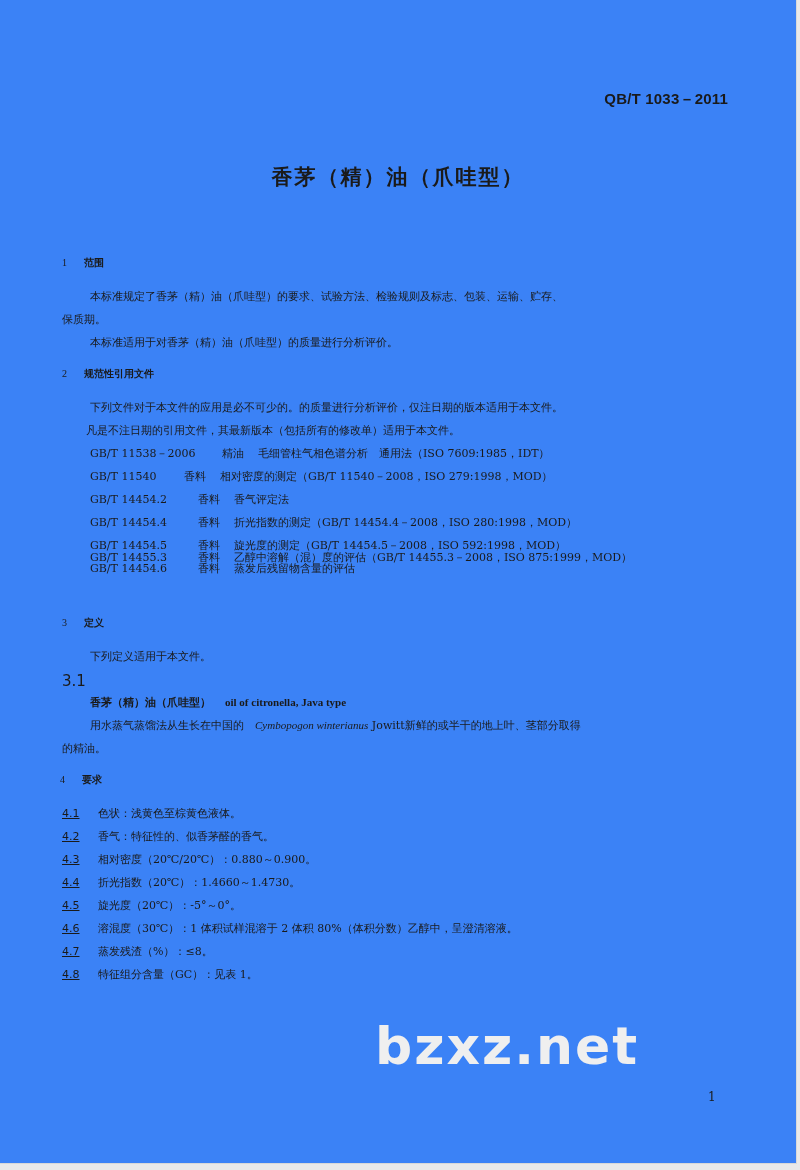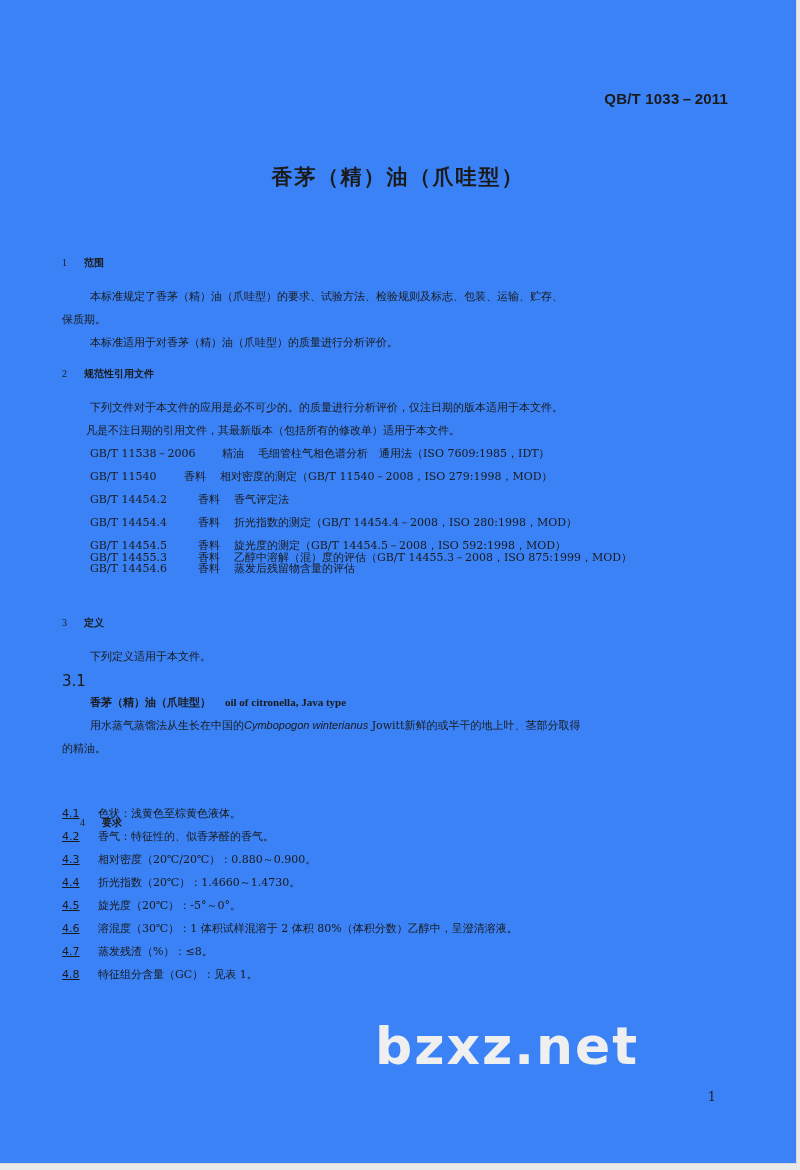--- a/index.html
+++ b/index.html
@@ -24,21 +24,21 @@
     }
     .h { font-family: Liberation Serif, serif; font-weight: bold; font-size: 10px; }
     .h .num { display: inline-block; width: 22px; font-weight: normal; }
     .sub { font-family: "DejaVu Sans", sans-serif; font-size: 15px; }
     .term { font-weight: bold; font-family: "DejaVu Sans", sans-serif; }
     .term .en { font-family: "Liberation Serif", serif; font-weight: bold; margin-left: 14px; text-align: right; }
     .ref .code { display: inline-block; }
     .ref .cat { display: inline-block; margin-left: 14px; }
     .ref .name { display: inline-block; margin-left: 14px; }
     .req .rnum { display: inline-block; width: 36px; font-family: "DejaVu Sans", sans-serif; text-decoration: underline; }
-    .it { font-style: italic; font-family: Liberation Sans, sans-serif; }
+    .it { font-style: italic; font-family: Liberation Serif, serif; margin-left: 11px; }
     .watermark {
       position: absolute; left: 375px; top: 1020px;
       font-family: "DejaVu Sans", sans-serif; font-weight: bold; font-size: 52px;
       color: #efefef; letter-spacing: 2px; line-height: 1;
     }
     .page-num { position: absolute; left: 708px; top: 1090px; font-size: 12px; }
   </style>
 </head>
 <body>
 
@@ -88,21 +88,21 @@
   <div class="line" style="left:90px; top:651px;">下列定义适用于本文件。</div>
   <div class="line sub" style="left:62px; top:674px;">3.1</div>
   <div class="line term" style="left:90px; top:697px;">
     <span>香茅（精）油（爪哇型）</span><span class="en">oil of citronella, Java type</span>
   </div>
   <div class="line" style="left:90px; top:720px;">
     <span>用水蒸气蒸馏法从生长在中国的</span><span class="it">Cymbopogon winterianus</span><span> Jowitt新鲜的或半干的地上叶、茎部分取得</span>
   </div>
   <div class="line" style="left:62px; top:743px;">的精油。</div>
 
-  <div class="line h" style="left:80px; top:775px;margin-top:43px;">
+  <div class="line h" style="left:60px; top:775px;">
     <span class="num">4</span><span>要求</span>
   </div>
   <div class="line req" style="left:62px; top:808px;"><span class="rnum">4.1</span><span>色状：浅黄色至棕黄色液体。</span></div>
   <div class="line req" style="left:62px; top:831px;"><span class="rnum">4.2</span><span>香气：特征性的、似香茅醛的香气。</span></div>
   <div class="line req" style="left:62px; top:854px;"><span class="rnum">4.3</span><span>相对密度（20℃/20℃）：0.880～0.900。</span></div>
   <div class="line req" style="left:62px; top:877px;"><span class="rnum">4.4</span><span>折光指数（20℃）：1.4660～1.4730。</span></div>
   <div class="line req" style="left:62px; top:900px;"><span class="rnum">4.5</span><span>旋光度（20℃）：-5°～0°。</span></div>
   <div class="line req" style="left:62px; top:923px;"><span class="rnum">4.6</span><span>溶混度（30℃）：1 体积试样混溶于 2 体积 80%（体积分数）乙醇中，呈澄清溶液。</span></div>
   <div class="line req" style="left:62px; top:946px;"><span class="rnum">4.7</span><span>蒸发残渣（%）：≤8。</span></div>
   <div class="line req" style="left:62px; top:969px;"><span class="rnum">4.8</span><span>特征组分含量（GC）：见表 1。</span></div>

